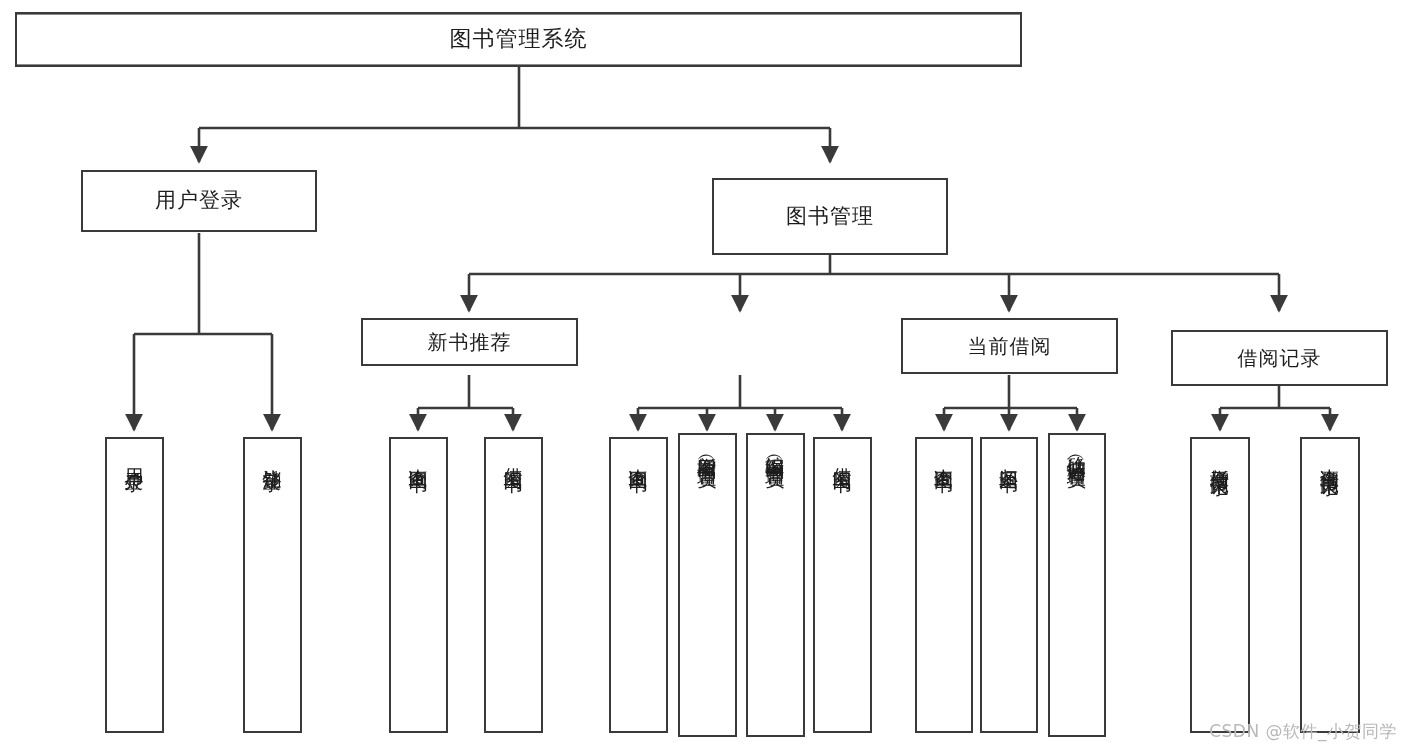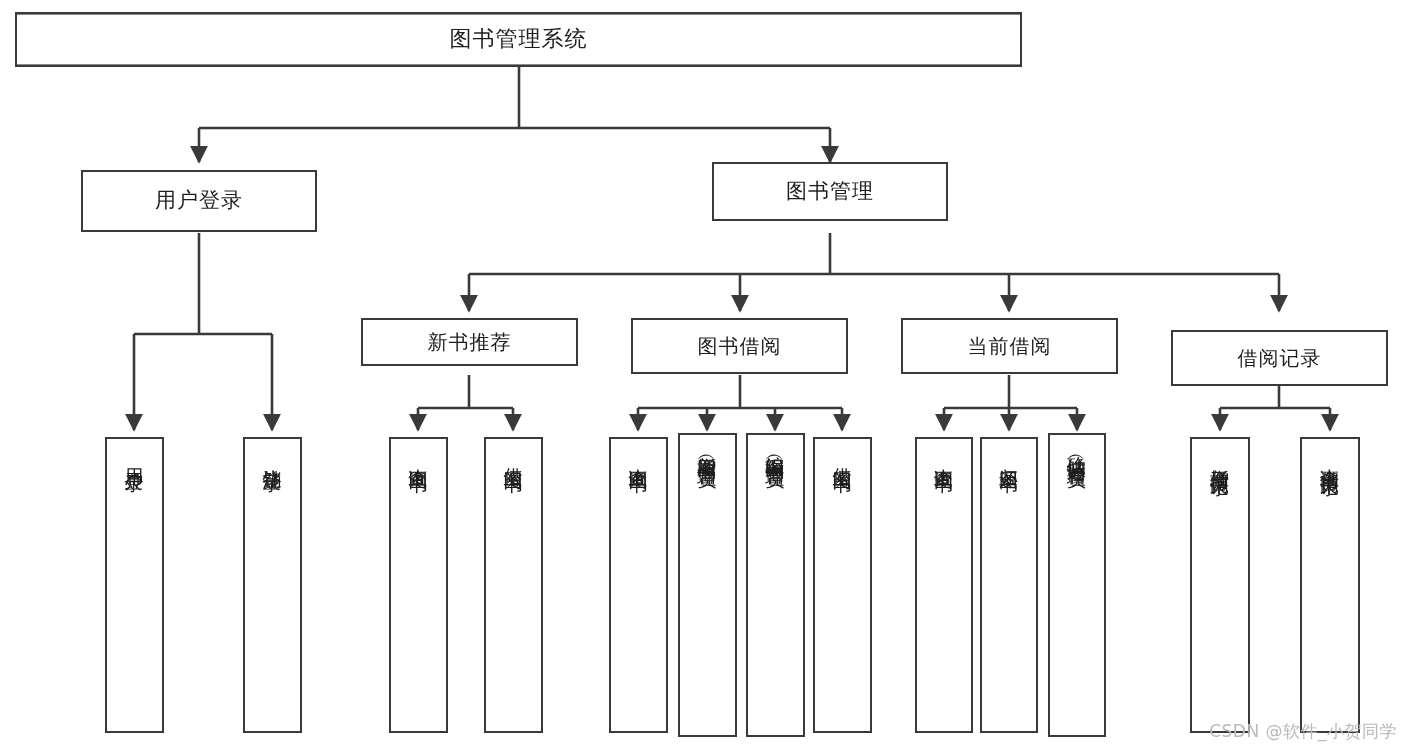--- a/index.html
+++ b/index.html
@@ -141,30 +141,27 @@
     </g>
   </svg>
 
   <div class="node root" style="left:15px; top:12px; width:1007px; height:55px;">
     <span class="node-label">图书管理系统</span>
   </div>
 
   <div class="node level2" style="left:81px; top:170px; width:236px; height:62px;">
     <span class="node-label">用户登录</span>
   </div>
-  <div class="node level2" style="left:712px; top:162px; width:236px; height:59px;">
+  <div class="node level2" style="left:712px; top:178px; width:236px; height:77px;">
     <span class="node-label">图书管理</span>
   </div>
 
   <div class="node level3" style="left:361px; top:318px; width:217px; height:48px;">
     <span class="node-label">新书推荐</span>
   </div>
-  <div class="node level3" style="left:631px; top:318px; width:217px; height:56px;">
-    <span class="node-label">图书借阅</span>
-  </div>
   <div class="node level3" style="left:901px; top:318px; width:217px; height:56px;">
     <span class="node-label">当前借阅</span>
   </div>
   <div class="node level3" style="left:1171px; top:330px; width:217px; height:56px;">
     <span class="node-label">借阅记录</span>
   </div>
 
   <div class="node leaf" style="left:105px; top:437px; width:59px; height:296px;">
     <span class="node-label">用户登录</span>
   </div>

